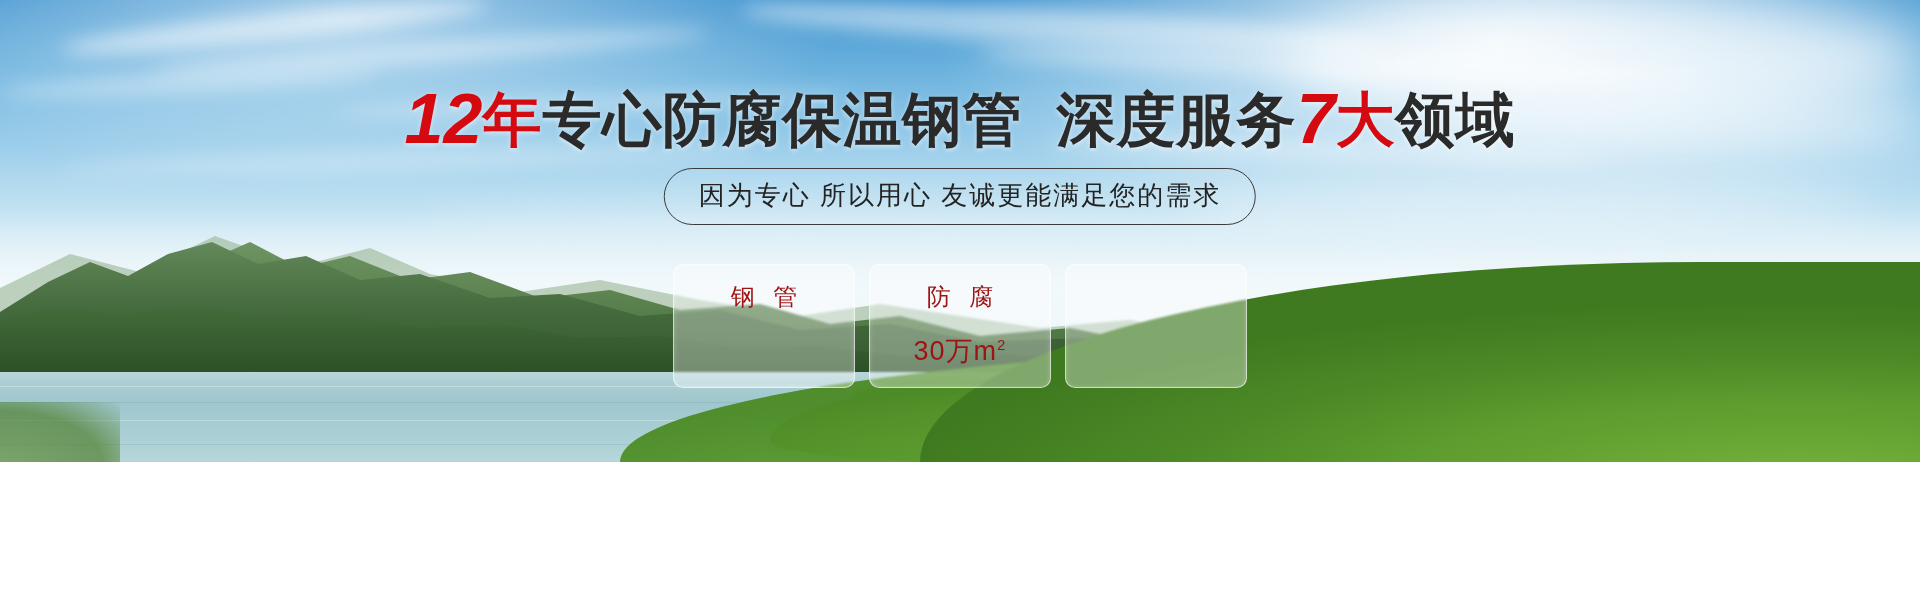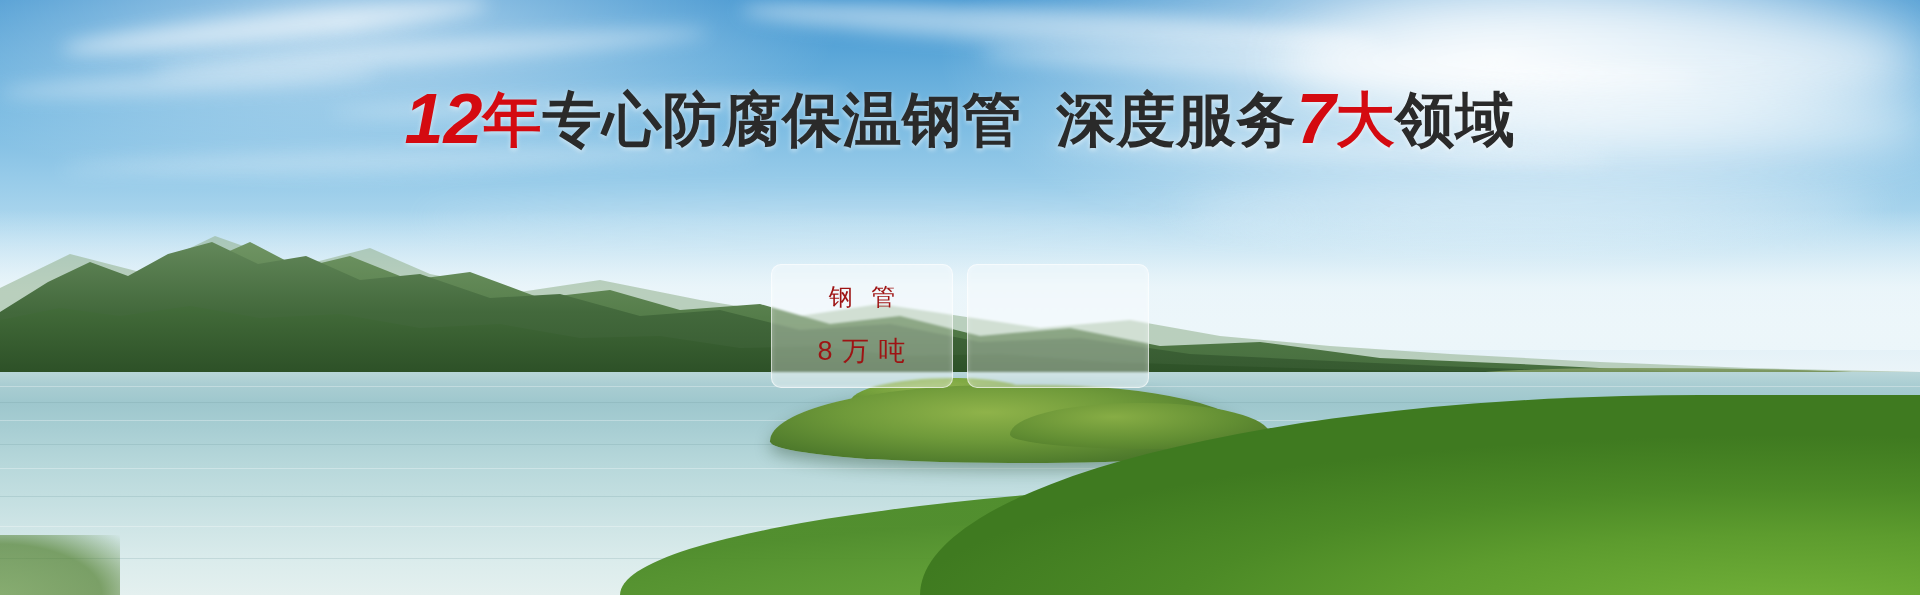--- a/index.html
+++ b/index.html
@@ -1,20 +1,20 @@
 <!DOCTYPE html>
 <html><head>
 <meta charset="utf-8">
 <style>
   html,body{margin:0;padding:0;background:#fff;}
   body{font-family:"Liberation Sans","DejaVu Sans",sans-serif;}
 
   .banner{
     position:relative;
-    width:1920px;height:595px;
+    width:1920px;height:462px;
     overflow:hidden;
     user-select:none;
   }
 
   
   .sky{
     position:absolute;inset:0;
     background:
       radial-gradient(ellipse 900px 340px at 78% 10%, rgba(255,255,255,.85) 0%, rgba(255,255,255,0) 62%),
       radial-gradient(ellipse 760px 260px at 18% 4%, rgba(255,255,255,.55) 0%, rgba(255,255,255,0) 65%),
@@ -275,27 +275,31 @@
   <div class="island2"></div>
 
   <div class="grass-fg2"></div>
   <div class="grass-fg"></div>
   <div class="grass-left"></div>
 
   <div class="headline">
     <span class="red">12</span><span class="redcn">年</span><span>专心防腐保温钢管</span><span class="gap"></span><span>深度服务</span><span class="red">7</span><span class="redcn">大</span><span>领域</span>
   </div>
 
+  <div class="pill">因为专心 所以用心  友诚更能满足您的需求</div>
 
   <div class="cards">
 
     <div class="card">
       <div class="ttl">钢 管</div>
-      <div class="val"><span>8 万 吨</span></div>
     </div>
 
+    <div class="card">
+      <div class="ttl">防 腐</div>
+      <div class="val"><span>30万m</span><sup>2</sup></div>
+    </div>
 
     <div class="card">
     </div>
 
   </div>
 
 </div>
 
 </body></html>

